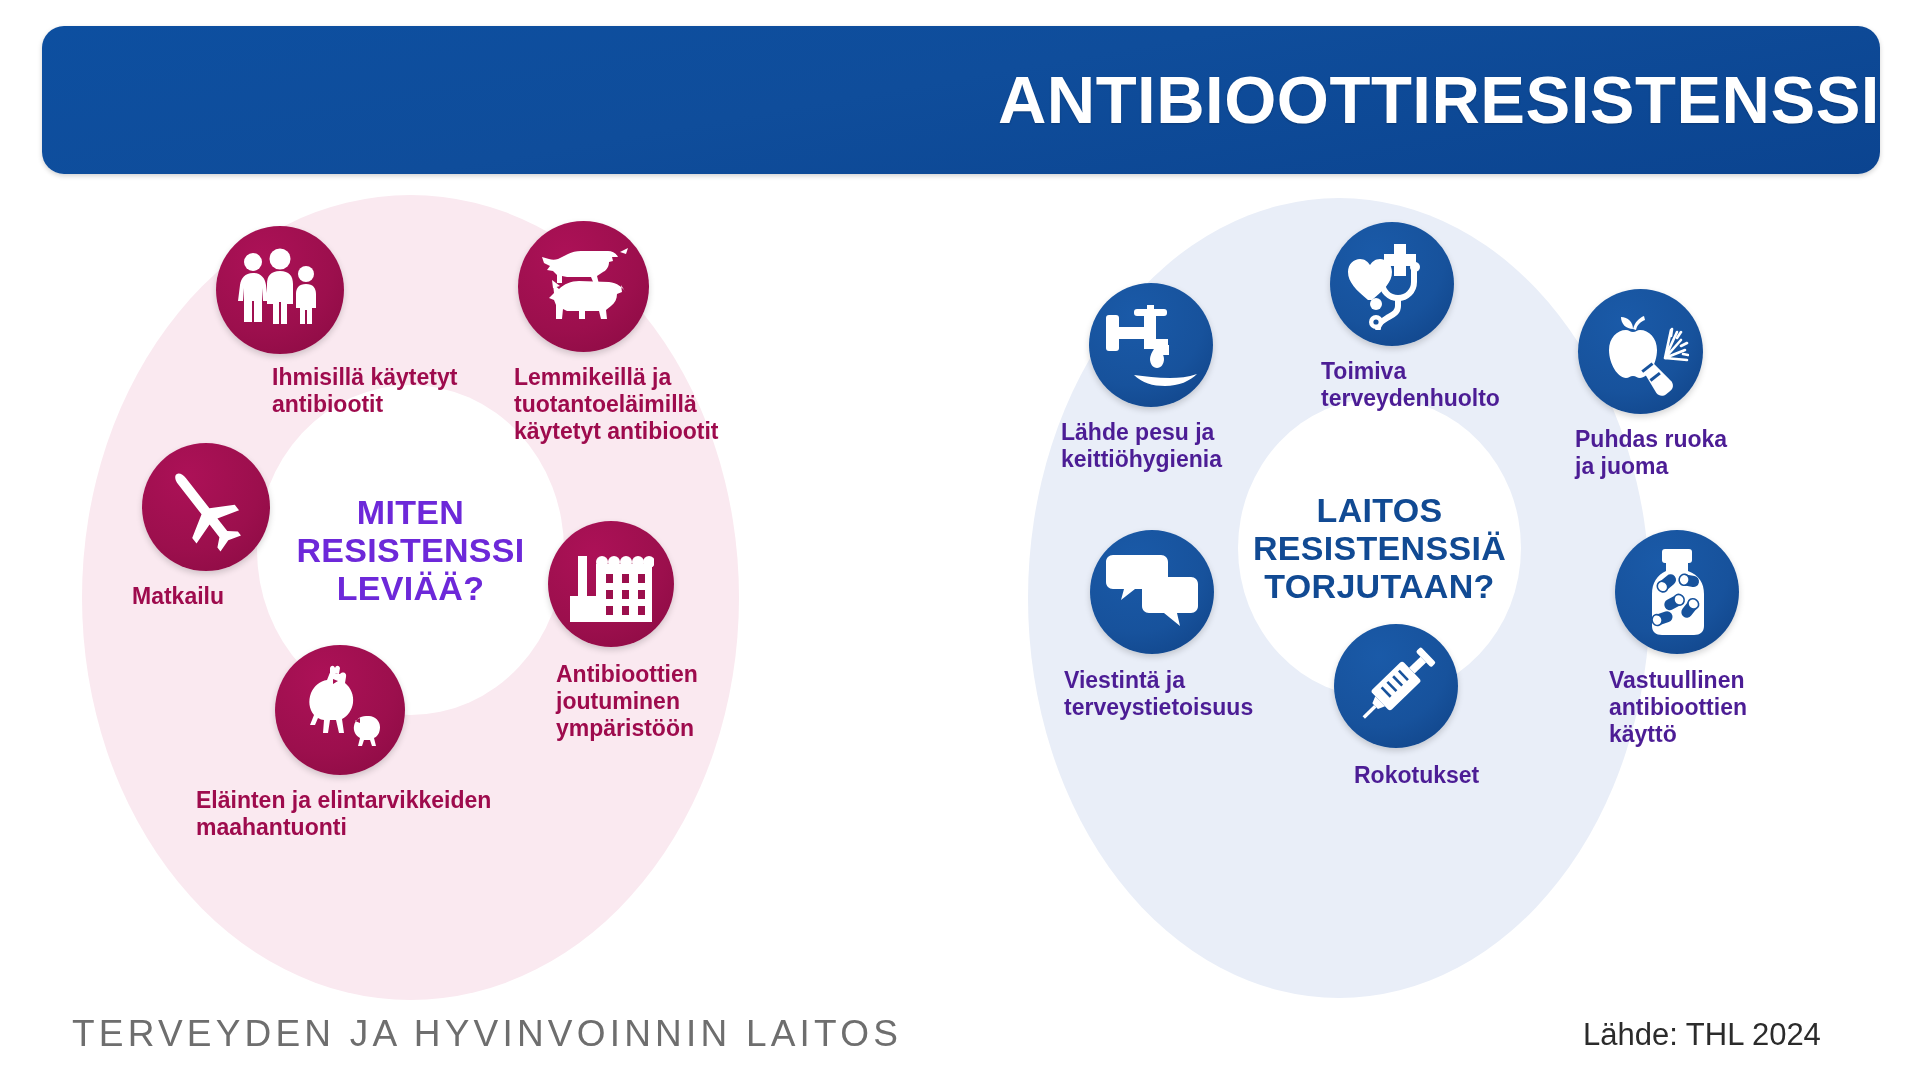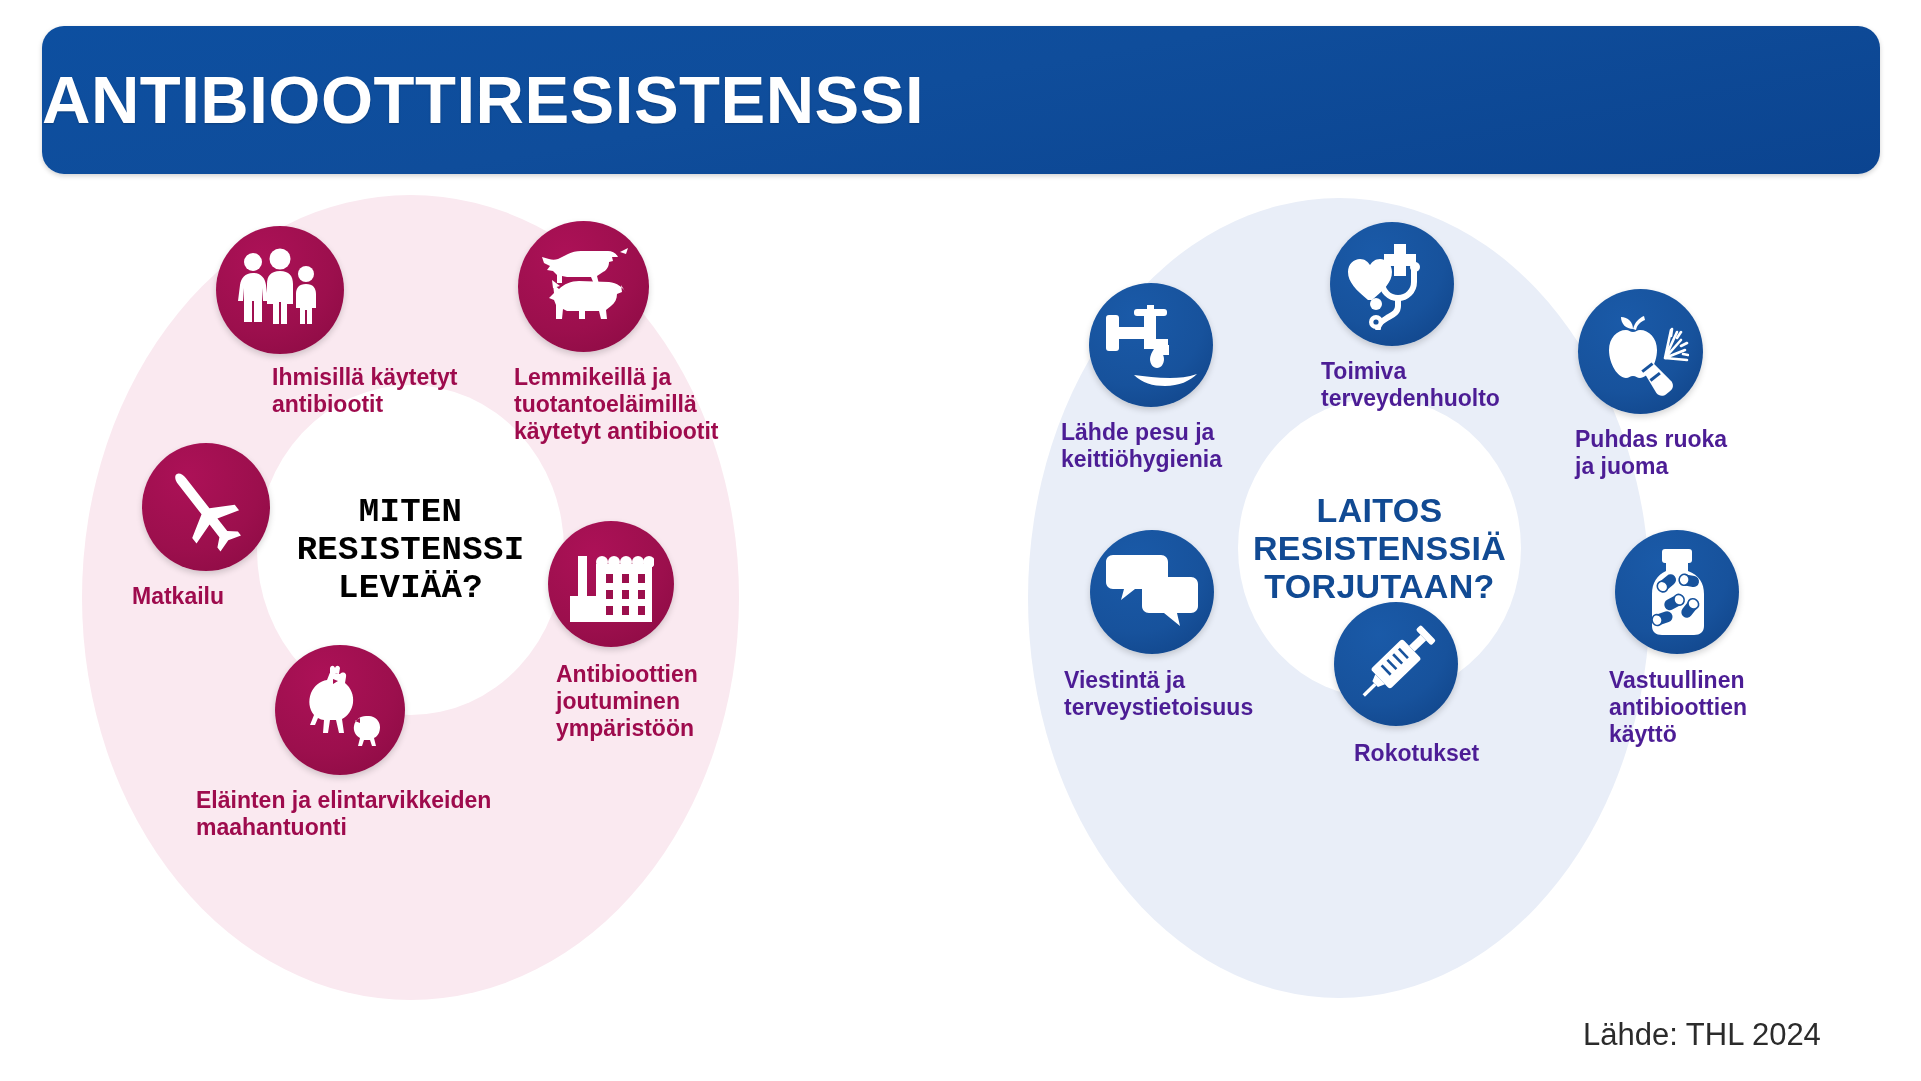--- a/index.html
+++ b/index.html
@@ -13,21 +13,21 @@
 
   #stage { position:relative; width:1921px; height:1081px; background:#fff; }
 
   
   .banner {
     position:absolute; left:42px; top:26px; width:1838px; height:148px;
     border-radius:22px;
     background:linear-gradient(170deg,#0d4fa0 0%,#0f4d9b 45%,#0b4490 100%);
     box-shadow:0 2px 5px rgba(0,0,0,.18);
     display:flex; flex-direction:column;
-    align-items:flex-start; justify-content:center;
+    align-items:flex-end; justify-content:center;
     color:#ffffff; text-align:center;
   }
   .banner-title {
     font-size:67px; font-weight:bold; letter-spacing:.5px; line-height:1.02;
     text-shadow:0 1px 2px rgba(0,0,0,.22);
   }
   .banner-sub {
     font-size:36px; font-weight:bold; margin-top:7px;
     text-shadow:0 1px 2px rgba(0,0,0,.2);
   }
@@ -37,21 +37,21 @@
   .ring {
     position:absolute; border-radius:50%;
   }
   .ring-left  { background:#fae9f0; }
   .ring-right { background:#e9eef8; }
   .hole {
     position:absolute; border-radius:50%; background:#ffffff;
     display:flex; align-items:center; justify-content:center; text-align:center;
   }
   .hole-text { font-size:34px; font-weight:bold; line-height:1.12; letter-spacing:.3px; }
-  .hole-left  .hole-text { color:#000000;font-family:Liberation Mono, monospace; }
+  .hole-left  .hole-text { color:#6d28d9; }
   .hole-right .hole-text { color:#114a93; }
 
   
   .node { position:absolute; }
   .bubble {
     border-radius:50%;
     display:flex; align-items:center; justify-content:center;
     box-shadow:0 3px 6px rgba(0,0,0,.17);
     position:relative; overflow:hidden;
   }
@@ -282,21 +282,21 @@
                 <rect x="57" y="56" width="10" height="11" rx="5.5" fill="#fff" stroke="#17529c" stroke-width="1.6"></rect>
               </g>
           </g>
         </svg>
       </div>
       <div class="caption cap-blue" style="left:-6px; top:137px; width:215px;">Vastuullinen
 antibioottien
 käyttö</div>
     </div>
 
-    <div class="node" style="left:1334px; top:602px;">
+    <div class="node" style="left:1334px; top:624px;">
       <div class="bubble blue" style="width:124px; height:124px;">
         <svg width="94" height="94" viewBox="0 0 94 94" fill="#fff">
           <g transform="rotate(46 47 47)">
 
             <rect x="36" y="2" width="22" height="7" rx="2"></rect>
             <rect x="43" y="9" width="8" height="16"></rect>
 
             <rect x="33" y="25" width="28" height="44" rx="3"></rect>
 
             <g fill="#17529c">
@@ -346,15 +346,16 @@
           <path d="M60 58c0 5-3 9-7 9s-7-4-7-9c0-6 7-14 7-14s7 8 7 14z"></path>
 
           <path d="M30 74c8 8 19 11 31 11 14 0 25-5 32-12-9 3-18 4-27 4-13 0-25-2-36-3z"></path>
         </svg>
       </div>
       <div class="caption cap-blue" style="left:-28px; top:136px; width:240px;">Lähde pesu ja
 keittiöhygienia</div>
     </div>
   </div>
 
+  <div class="footer-org">TERVEYDEN JA HYVINVOINNIN LAITOS</div>
   <div class="footer-src">Lähde: THL 2024</div>
 
 </div>
 
 </body></html>

